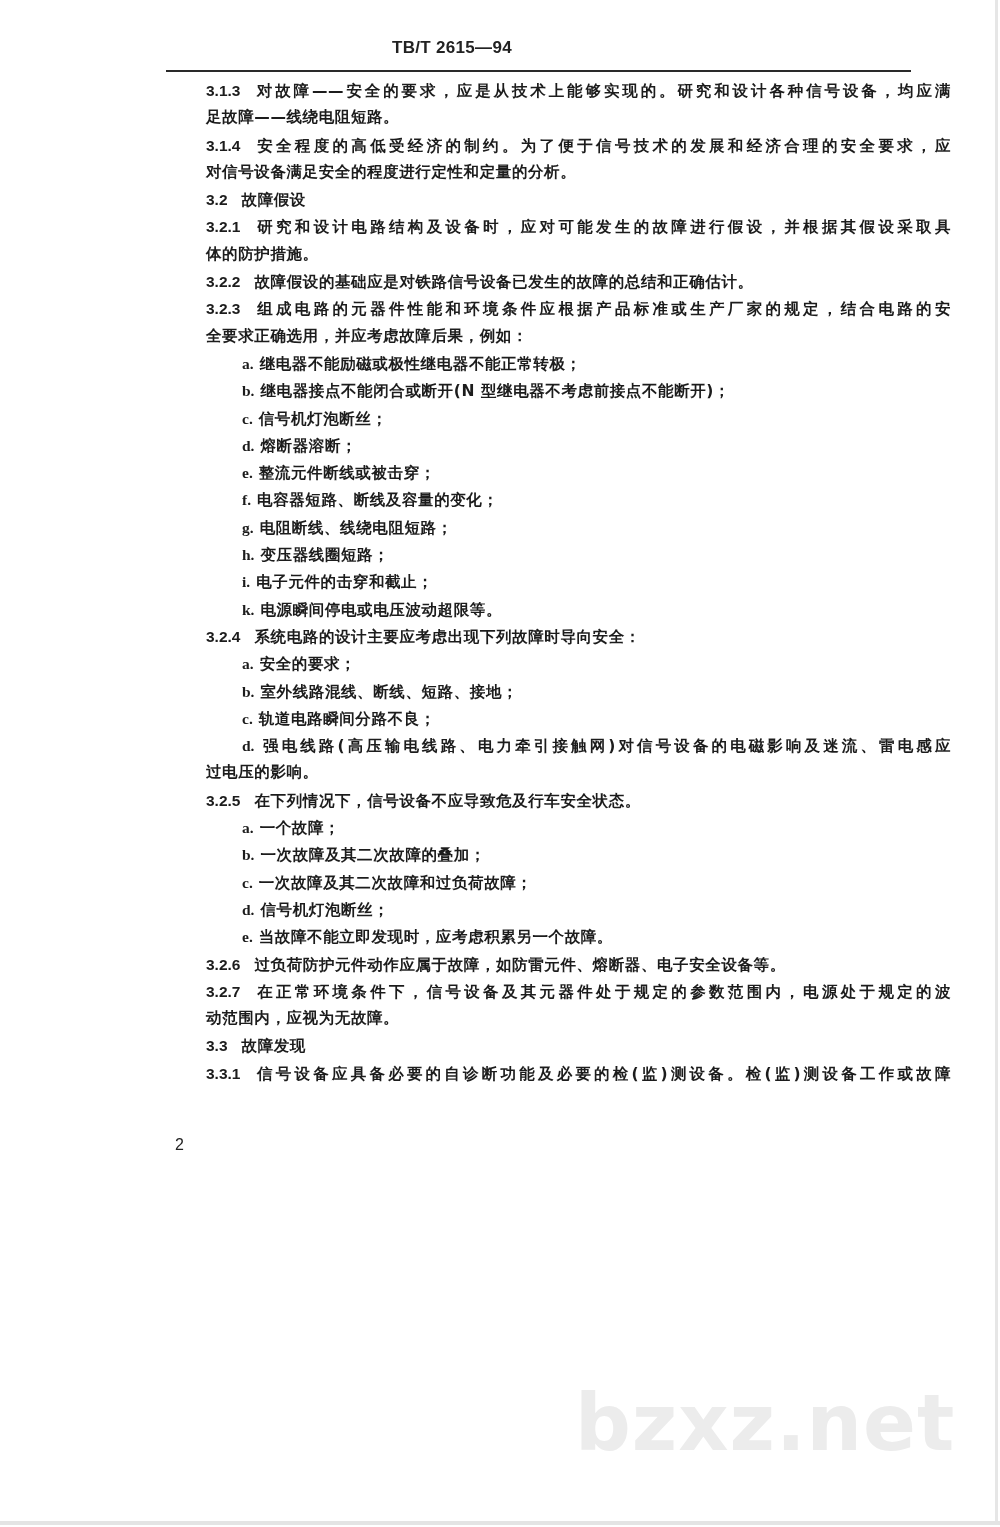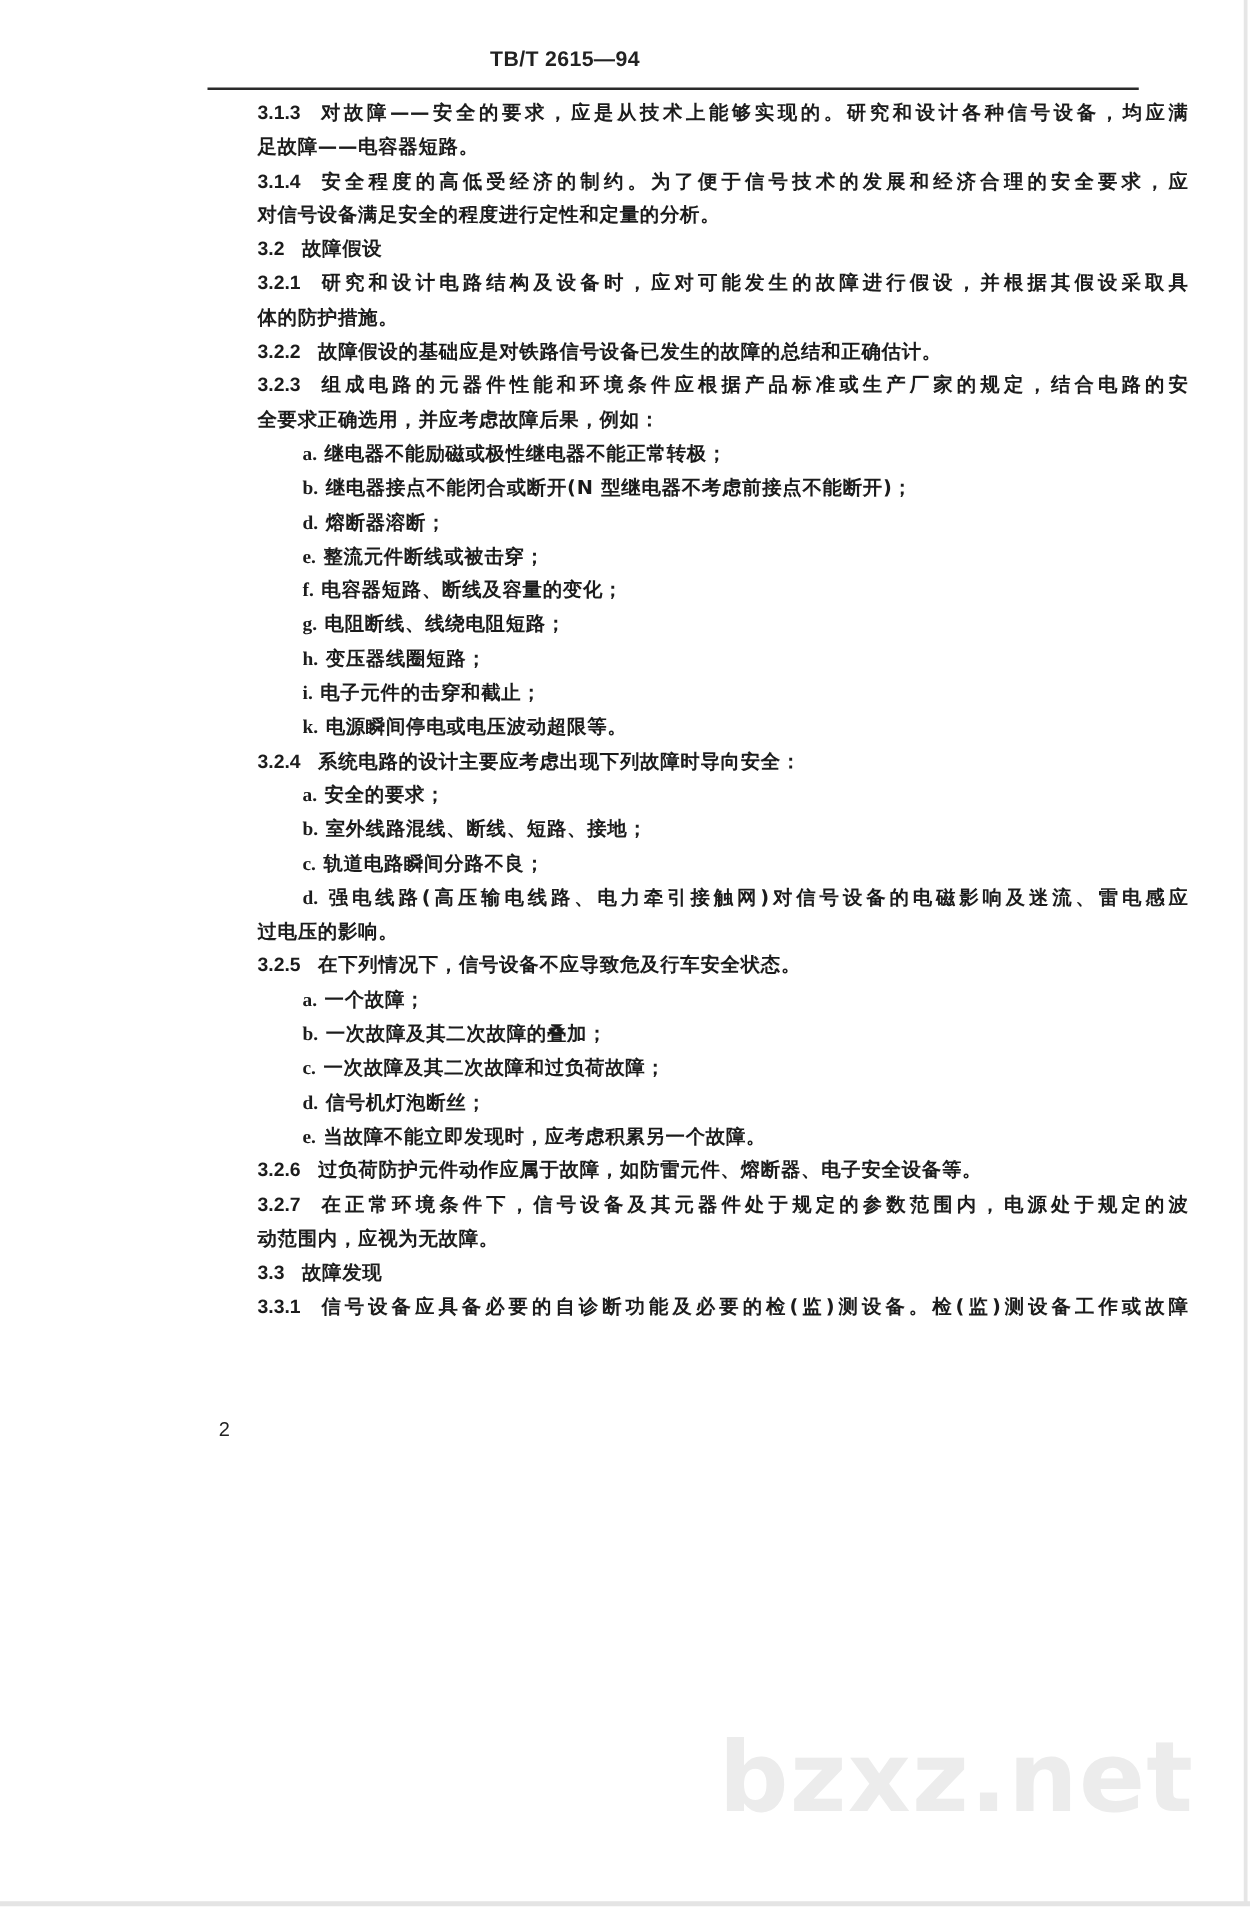--- a/index.html
+++ b/index.html
@@ -35,31 +35,32 @@
 <body>
 
 <div class="page-border-right"></div>
 <div class="page-border-bottom"></div>
 
 <div class="header-code">TB/T 2615—94</div>
 <div class="header-rule"></div>
 
 <div class="body-text" id="body-text">
     <div class="line justify"><span class="num">3.1.3</span><span>对故障——安全的要求，应是从技术上能够实现的。研究和设计各种信号设备，均应满</span></div>
-    <div class="line"><span>足故障——电容器短路。</span></div>
+    <div class="line"><span>足故障——线绕电阻短路。</span></div>
     <div class="line justify"><span class="num">3.1.4</span><span>安全程度的高低受经济的制约。为了便于信号技术的发展和经济合理的安全要求，应</span></div>
     <div class="line"><span>对信号设备满足安全的程度进行定性和定量的分析。</span></div>
     <div class="line"><span class="num">3.2</span><span>故障假设</span></div>
     <div class="line justify"><span class="num">3.2.1</span><span>研究和设计电路结构及设备时，应对可能发生的故障进行假设，并根据其假设采取具</span></div>
     <div class="line"><span>体的防护措施。</span></div>
     <div class="line"><span class="num">3.2.2</span><span>故障假设的基础应是对铁路信号设备已发生的故障的总结和正确估计。</span></div>
     <div class="line justify"><span class="num">3.2.3</span><span>组成电路的元器件性能和环境条件应根据产品标准或生产厂家的规定，结合电路的安</span></div>
     <div class="line"><span>全要求正确选用，并应考虑故障后果，例如：</span></div>
     <div class="line indent"><span class="lbl">a.</span><span>继电器不能励磁或极性继电器不能正常转极；</span></div>
     <div class="line indent"><span class="lbl">b.</span><span>继电器接点不能闭合或断开(N 型继电器不考虑前接点不能断开)；</span></div>
+    <div class="line indent"><span class="lbl">c.</span><span>信号机灯泡断丝；</span></div>
     <div class="line indent"><span class="lbl">d.</span><span>熔断器溶断；</span></div>
     <div class="line indent"><span class="lbl">e.</span><span>整流元件断线或被击穿；</span></div>
     <div class="line indent"><span class="lbl">f.</span><span>电容器短路、断线及容量的变化；</span></div>
     <div class="line indent"><span class="lbl">g.</span><span>电阻断线、线绕电阻短路；</span></div>
     <div class="line indent"><span class="lbl">h.</span><span>变压器线圈短路；</span></div>
     <div class="line indent"><span class="lbl">i.</span><span>电子元件的击穿和截止；</span></div>
     <div class="line indent"><span class="lbl">k.</span><span>电源瞬间停电或电压波动超限等。</span></div>
     <div class="line"><span class="num">3.2.4</span><span>系统电路的设计主要应考虑出现下列故障时导向安全：</span></div>
     <div class="line indent"><span class="lbl">a.</span><span>安全的要求；</span></div>
     <div class="line indent"><span class="lbl">b.</span><span>室外线路混线、断线、短路、接地；</span></div>

